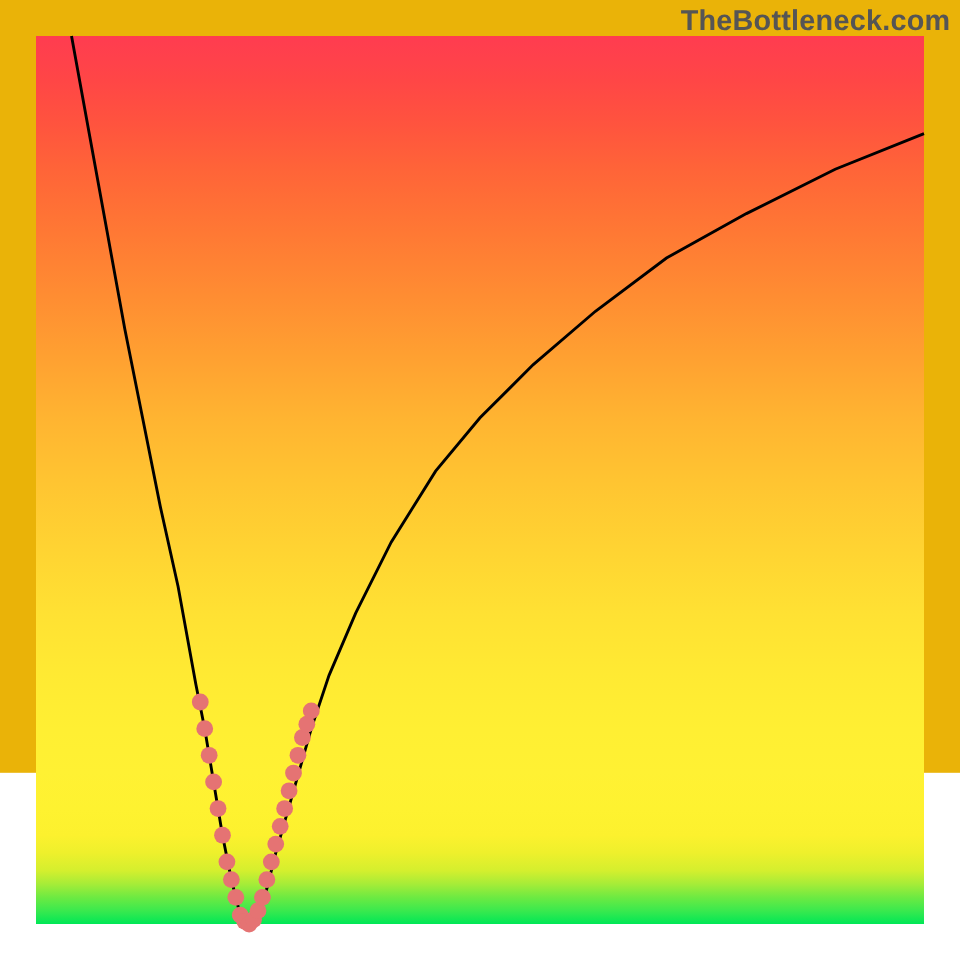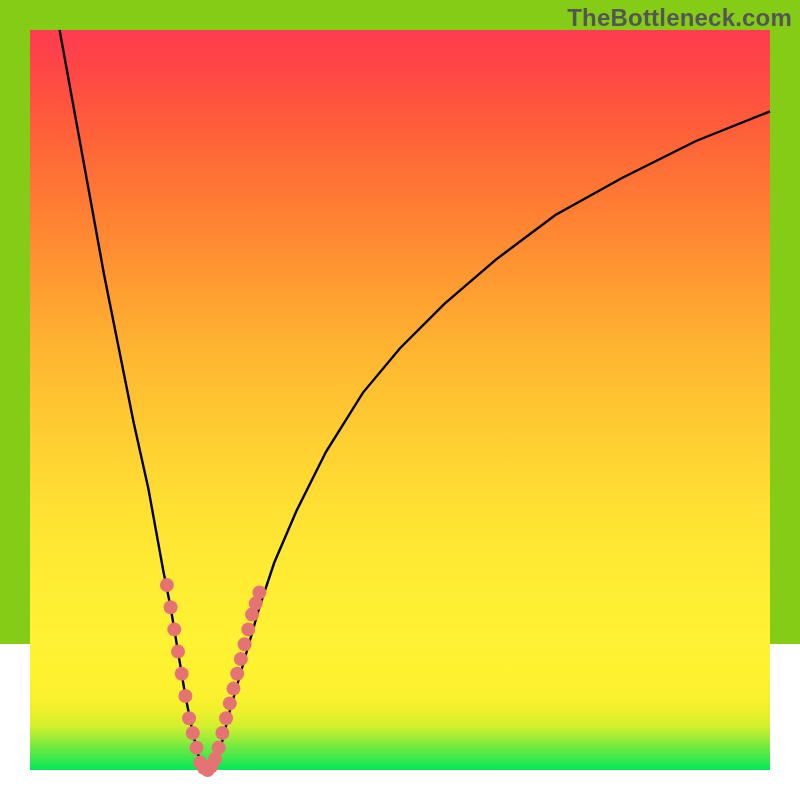--- a/index.html
+++ b/index.html
@@ -7,21 +7,21 @@
     padding: 0;
     width: 800px;
     height: 800px;
     overflow: hidden;
     font-family: Arial, Helvetica, sans-serif;
   }
   .canvas {
     position: relative;
     width: 800px;
     height: 644px;
-    background: #84cc16;
+    background: #eab308;
   }
   .plot-area {
     position: absolute;
     left: 30px;
     top: 30px;
     width: 740px;
     height: 740px;
     
     background: linear-gradient(
       to top,

